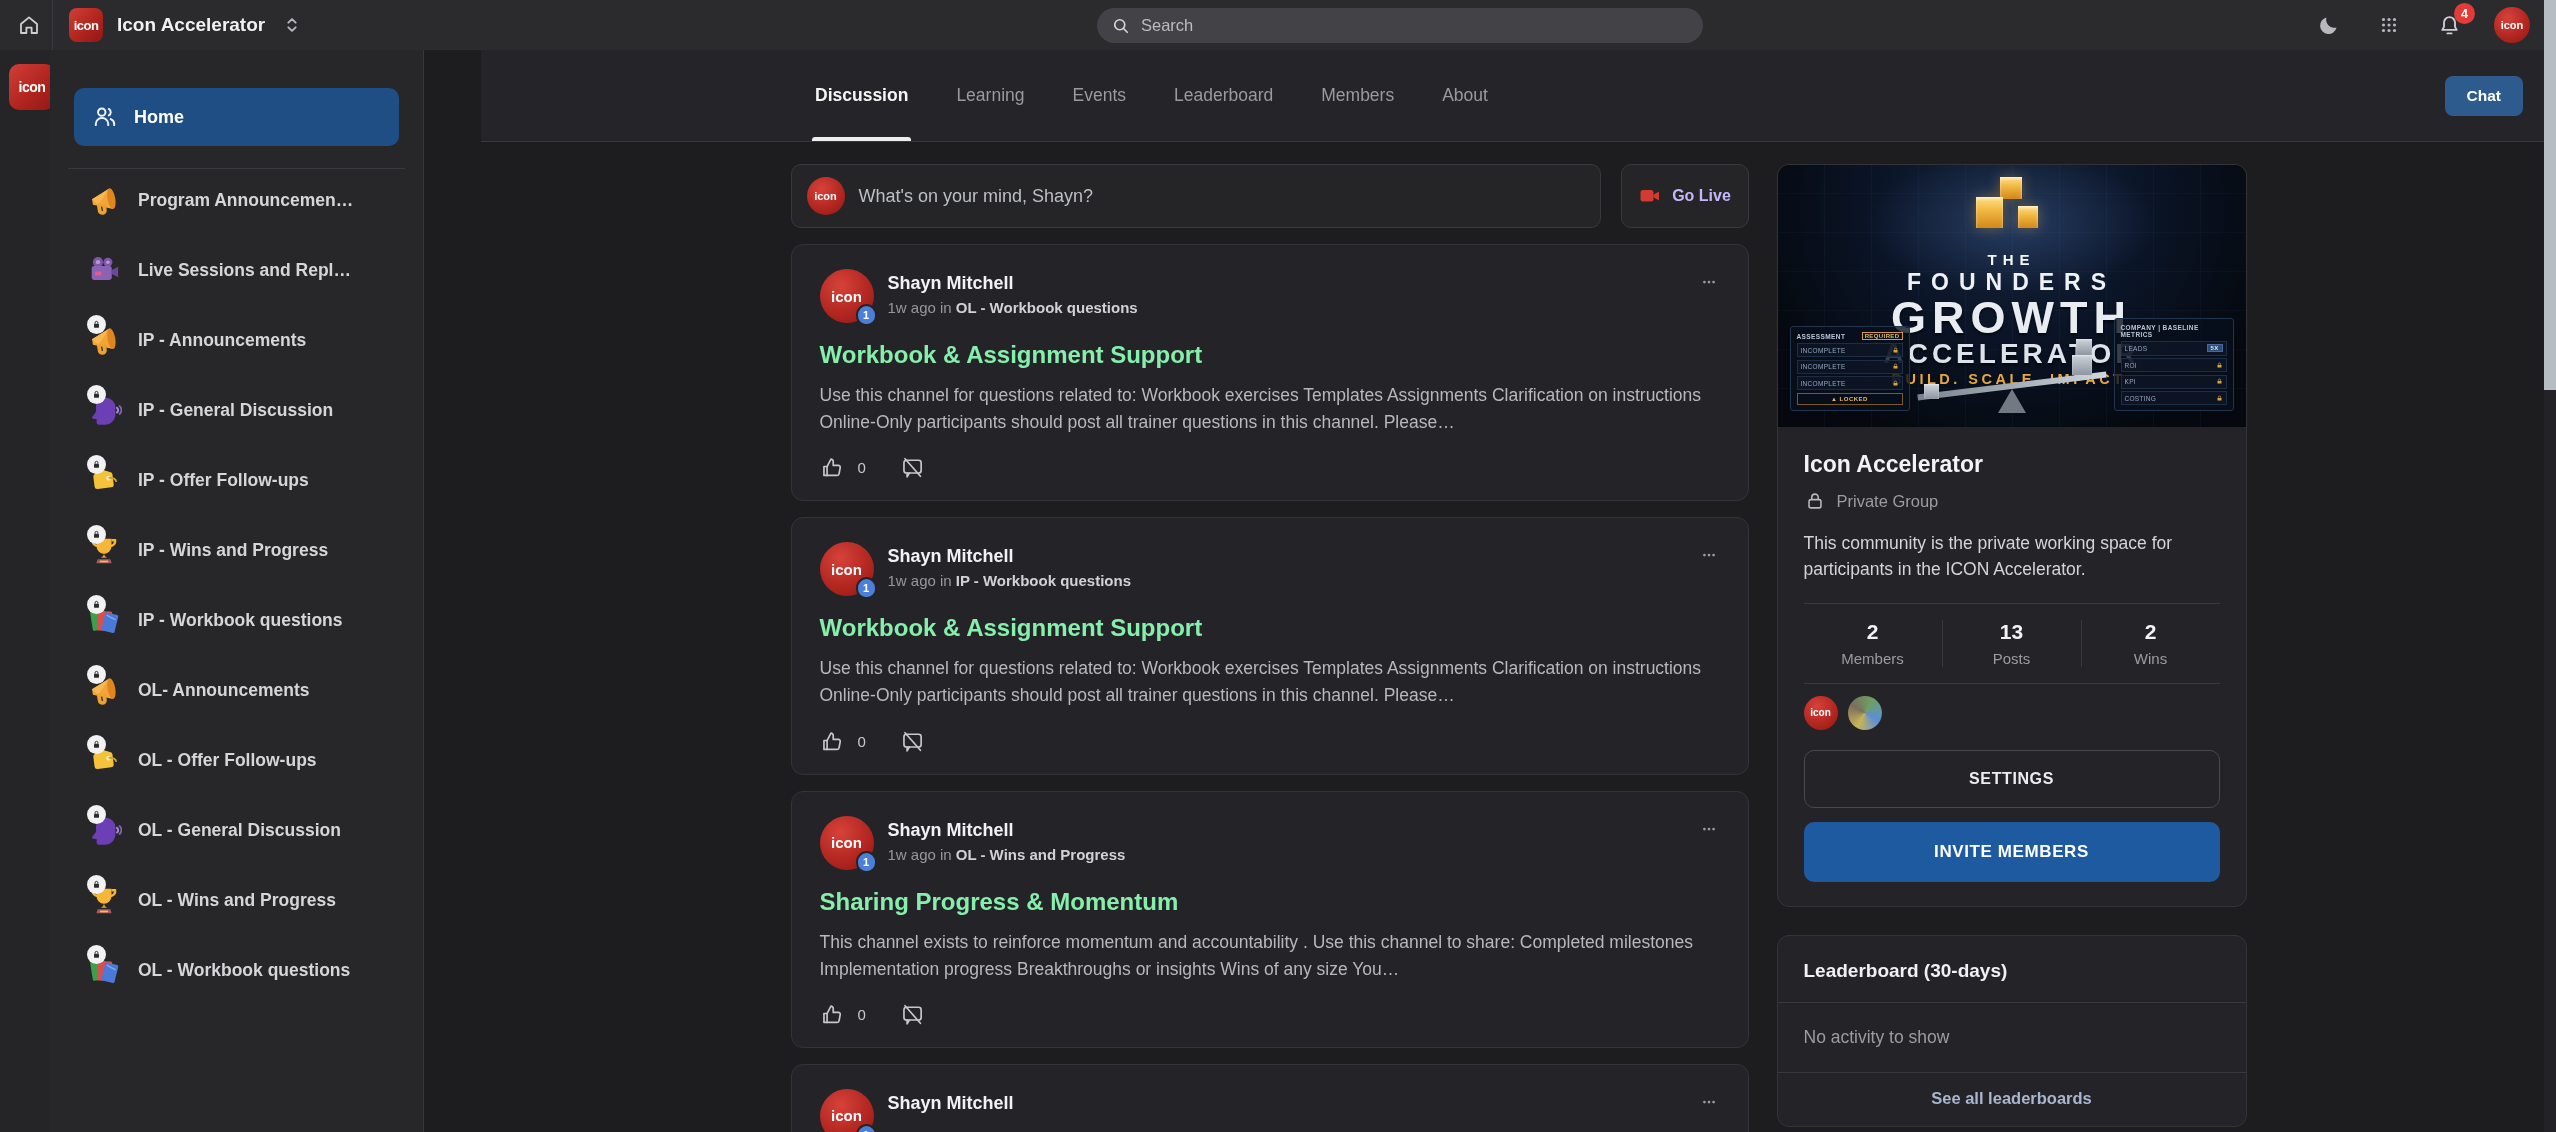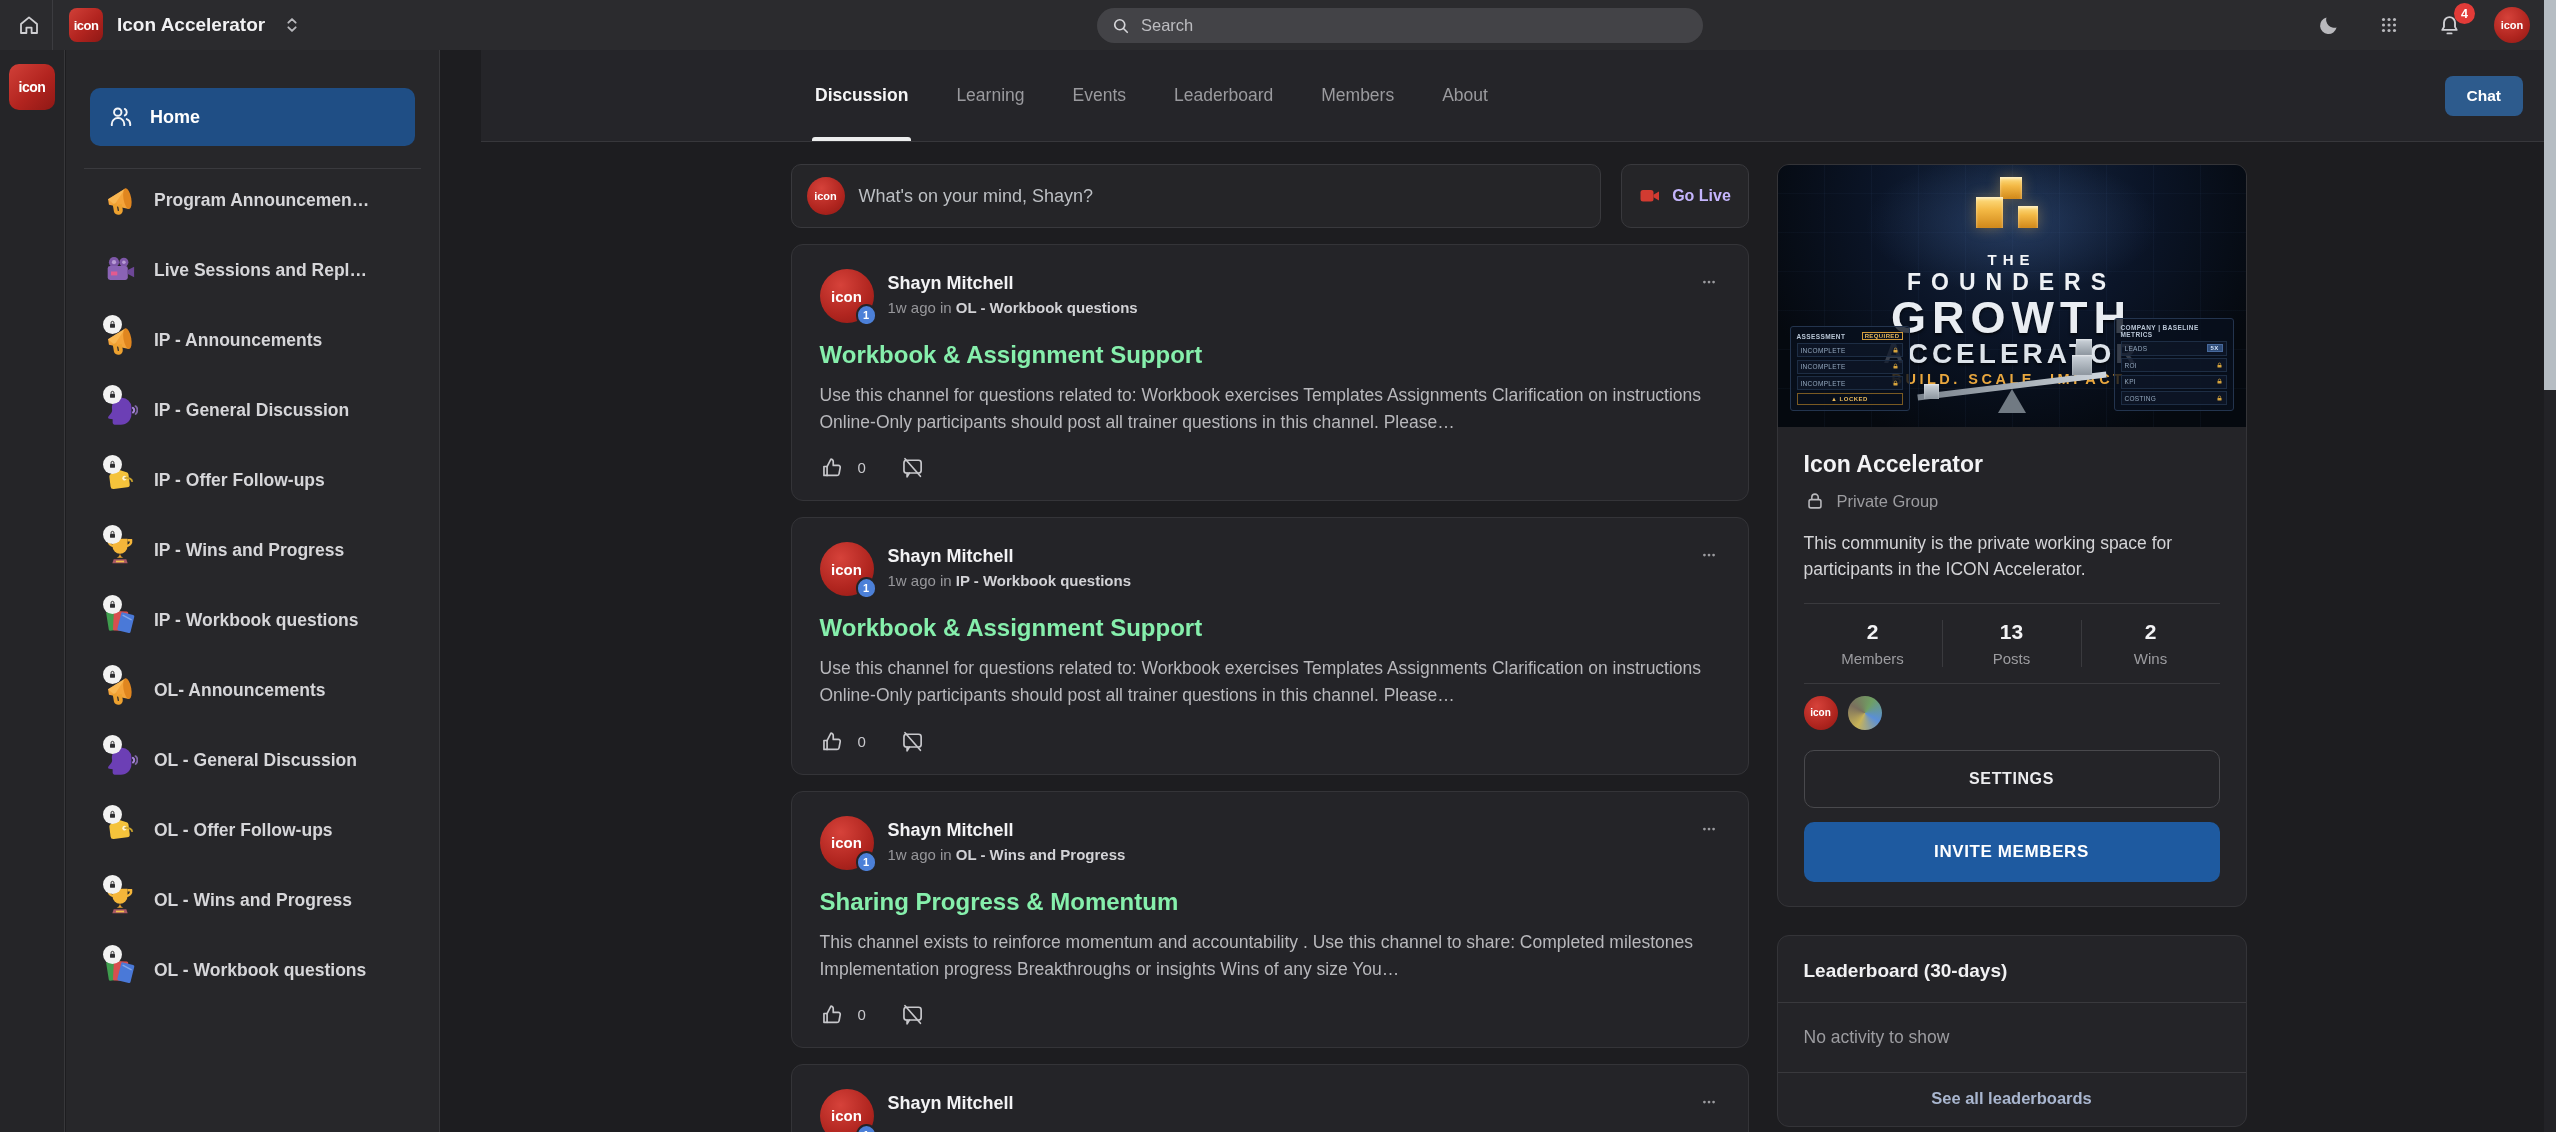--- a/index.html
+++ b/index.html
@@ -21,21 +21,21 @@
   .tb-icon-btn { position:relative; width:30px; height:30px; display:flex; align-items:center; justify-content:center; }
   .bell-badge { position:absolute; top:-7px; right:-11px; min-width:21px; height:21px; border-radius:11px; background:#e23b38; color:#fff; font-size:12.5px; font-weight:700; display:flex; align-items:center; justify-content:center; padding:0 5px; }
   .avatar { border-radius:50%; background:radial-gradient(circle at 38% 30%, #d6423a 0%, #b0251f 60%, #8d1814 100%); color:#fff; font-weight:700; display:flex; align-items:center; justify-content:center; }
   .av36 { width:36px; height:36px; font-size:11px; }
 
   
   .rail { position:absolute; top:50px; left:0; bottom:0; width:65px; background:#252528; border-right:1px solid #38383b; }
   .rail-logo { width:46px; height:46px; margin:14px auto 0; border-radius:10px; background:linear-gradient(135deg,#d14038 0%,#b2241f 55%,#8f1815 100%); display:flex; align-items:center; justify-content:center; color:#fff; font-weight:700; font-size:14px; letter-spacing:-.5px; }
 
   
-  .sidebar { position:absolute; top:50px; left:66px; bottom:0; width:374px; background:#27272a; border-right:1px solid #38383b; padding:0 16px; overflow:hidden; }
+  .sidebar { position:absolute; top:50px; left:50px; bottom:0; width:374px; background:#27272a; border-right:1px solid #38383b; padding:0 16px; overflow:hidden; }
   .home-btn { margin:38px 8px 0; height:58px; width:calc(100% - 16px); background:#1f4e85; border-radius:10px; display:flex; align-items:center; gap:16px; padding:0 18px; color:#fff; font-size:18px; font-weight:700; }
   .sb-div { border:none; border-top:1px solid #3a3a3e; margin:22px 2px 0; }
   #sidebar-list { margin-top:-4px; }
   .sb-item { display:flex; align-items:center; gap:16px; height:70px; padding:0 20px; border-radius:10px; }
   .sb-icon-wrap { position:relative; width:36px; height:36px; flex:none; }
   .sb-icon svg { width:36px; height:36px; }
   .lock-badge { position:absolute; top:-7px; left:1px; width:19px; height:19px; border-radius:50%; background:#f2f2f2; display:flex; align-items:center; justify-content:center; }
   .lock-badge svg { width:13px; height:13px; }
   .sb-label { font-size:17.5px; font-weight:600; color:#d6d6d9; white-space:nowrap; overflow:hidden; }
 
@@ -340,49 +340,49 @@
               <rect x="7.4" y="10.6" width="9.2" height="7.6" rx="1.6" fill="#2b2b2e"></rect>
               <path d="M9.4 10.6V8.8a2.6 2.6 0 0 1 5.2 0v1.8" stroke="#2b2b2e" stroke-width="1.8" fill="none"></path>
             </svg>
           </span></span>
     <span class="sb-label">OL- Announcements</span>
   </div>
 
   <div class="sb-item">
     <span class="sb-icon-wrap">
       <span class="sb-icon"><svg viewBox="0 0 24 24">
-              <path d="M13.2 3.8a6.6 6.6 0 0 0-6.5 7.9c.2 1-.1 1.7-.8 2.6l-1.6 2c-.5.6-.2 1.4.6 1.5l2.2.3v2.3c0 .8.6 1.4 1.4 1.4h4.1c3.9 0 7-3.1 7-7V10a6.4 6.4 0 0 0-6.4-6.2Z" fill="#6c3fb5"></path>
-              <path d="M20.6 10.6c1.1.7 1.1 2.3.1 3" stroke="#a583da" stroke-width="1.4" fill="none" stroke-linecap="round"></path>
-              <path d="M22.3 9.4c1.7 1.2 1.7 4 .1 5.3" stroke="#a583da" stroke-width="1.2" fill="none" stroke-linecap="round" opacity=".7"></path>
-            </svg></span>
-    <span class="lock-badge">
-            <svg viewBox="0 0 24 24">
-              <rect x="7.4" y="10.6" width="9.2" height="7.6" rx="1.6" fill="#2b2b2e"></rect>
-              <path d="M9.4 10.6V8.8a2.6 2.6 0 0 1 5.2 0v1.8" stroke="#2b2b2e" stroke-width="1.8" fill="none"></path>
-            </svg>
-          </span></span>
-    <span class="sb-label">OL - General Discussion</span>
-  </div>
-
-  <div class="sb-item">
-    <span class="sb-icon-wrap">
-      <span class="sb-icon"><svg viewBox="0 0 24 24">
               <g transform="rotate(38 12 12)">
                 <path d="M5 8 12.3 5.2a1.8 1.8 0 0 1 1.9.4l4.6 4.6a1.9 1.9 0 0 1 0 2.7l-6.4 6.4a1.9 1.9 0 0 1-2.7 0L5.1 14.7a1.8 1.8 0 0 1-.5-1.8Z" fill="#f5c33b"></path>
                 <circle cx="13.6" cy="9.2" r="1.5" fill="#fdf3d0"></circle>
                 <path d="M13.6 9.2c2-2.4 4.3-2.6 5.6-1.3" fill="none" stroke="#caa22c" stroke-width="1.2"></path>
               </g>
             </svg></span>
     <span class="lock-badge">
             <svg viewBox="0 0 24 24">
               <rect x="7.4" y="10.6" width="9.2" height="7.6" rx="1.6" fill="#2b2b2e"></rect>
               <path d="M9.4 10.6V8.8a2.6 2.6 0 0 1 5.2 0v1.8" stroke="#2b2b2e" stroke-width="1.8" fill="none"></path>
             </svg>
           </span></span>
     <span class="sb-label">OL - Offer Follow-ups</span>
+  </div>
+
+  <div class="sb-item">
+    <span class="sb-icon-wrap">
+      <span class="sb-icon"><svg viewBox="0 0 24 24">
+              <path d="M13.2 3.8a6.6 6.6 0 0 0-6.5 7.9c.2 1-.1 1.7-.8 2.6l-1.6 2c-.5.6-.2 1.4.6 1.5l2.2.3v2.3c0 .8.6 1.4 1.4 1.4h4.1c3.9 0 7-3.1 7-7V10a6.4 6.4 0 0 0-6.4-6.2Z" fill="#6c3fb5"></path>
+              <path d="M20.6 10.6c1.1.7 1.1 2.3.1 3" stroke="#a583da" stroke-width="1.4" fill="none" stroke-linecap="round"></path>
+              <path d="M22.3 9.4c1.7 1.2 1.7 4 .1 5.3" stroke="#a583da" stroke-width="1.2" fill="none" stroke-linecap="round" opacity=".7"></path>
+            </svg></span>
+    <span class="lock-badge">
+            <svg viewBox="0 0 24 24">
+              <rect x="7.4" y="10.6" width="9.2" height="7.6" rx="1.6" fill="#2b2b2e"></rect>
+              <path d="M9.4 10.6V8.8a2.6 2.6 0 0 1 5.2 0v1.8" stroke="#2b2b2e" stroke-width="1.8" fill="none"></path>
+            </svg>
+          </span></span>
+    <span class="sb-label">OL - General Discussion</span>
   </div>
 
   <div class="sb-item">
     <span class="sb-icon-wrap">
       <span class="sb-icon"><svg viewBox="0 0 24 24">
               <path d="M7 4.5h10v5a5 5 0 0 1-10 0Z" fill="#f5b63a"></path>
               <path d="M7 5.5H4.6a3.2 3.2 0 0 0 3.2 3.8M17 5.5h2.4a3.2 3.2 0 0 1-3.2 3.8" stroke="#f5b63a" stroke-width="1.6" fill="none"></path>
               <path d="M12 13.5c0 2.3-.9 3.2-2.2 3.7h4.4c-1.3-.5-2.2-1.4-2.2-3.7Z" fill="#e3a12f"></path>
               <path d="M7.8 18.2h8.4l.9 2.6H6.9Z" fill="#a95862"></path>
               <rect x="9.3" y="19.1" width="5.4" height="1.1" fill="#f0c24a"></rect>

